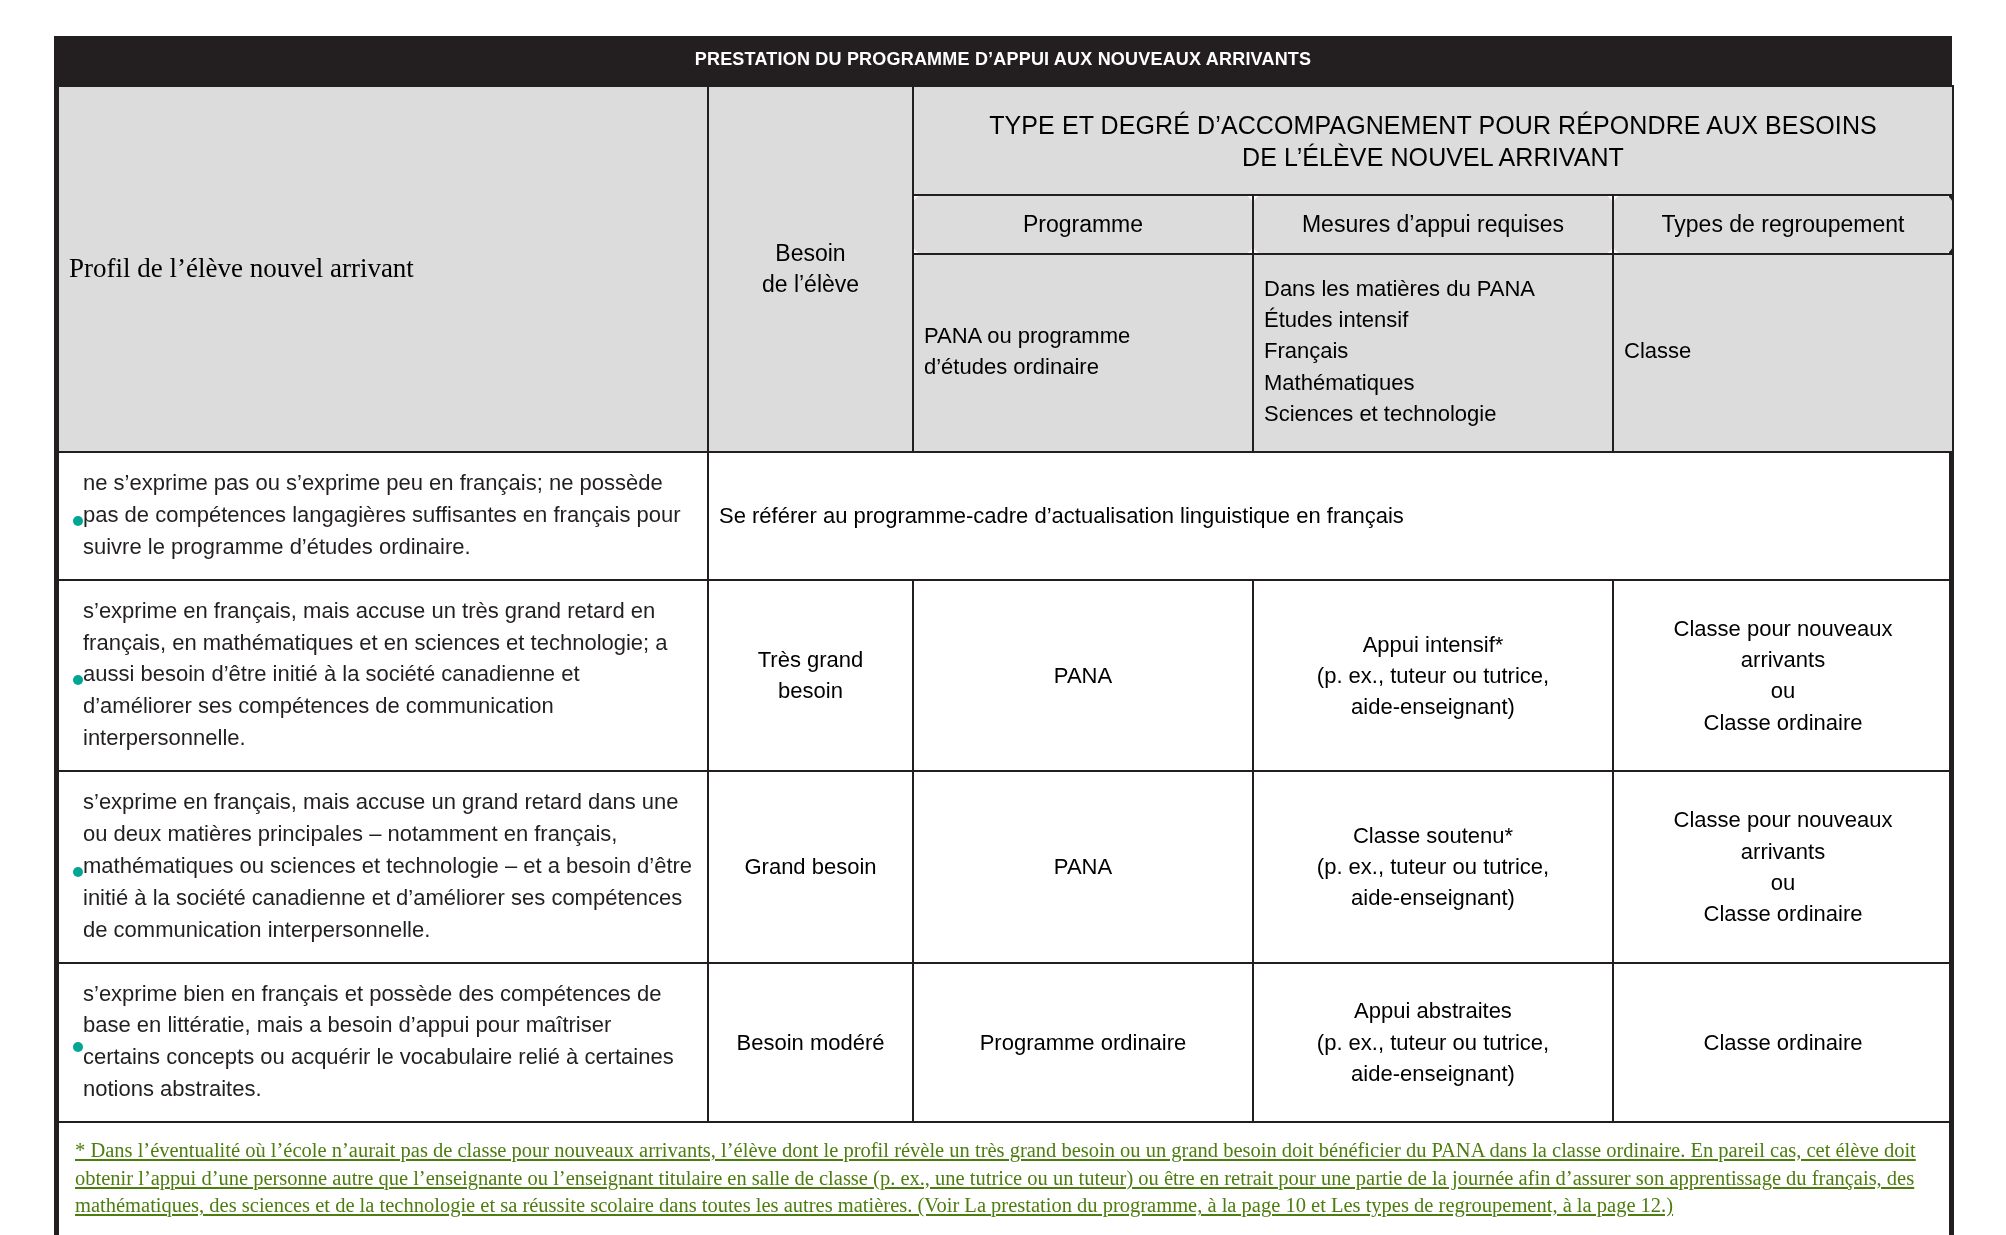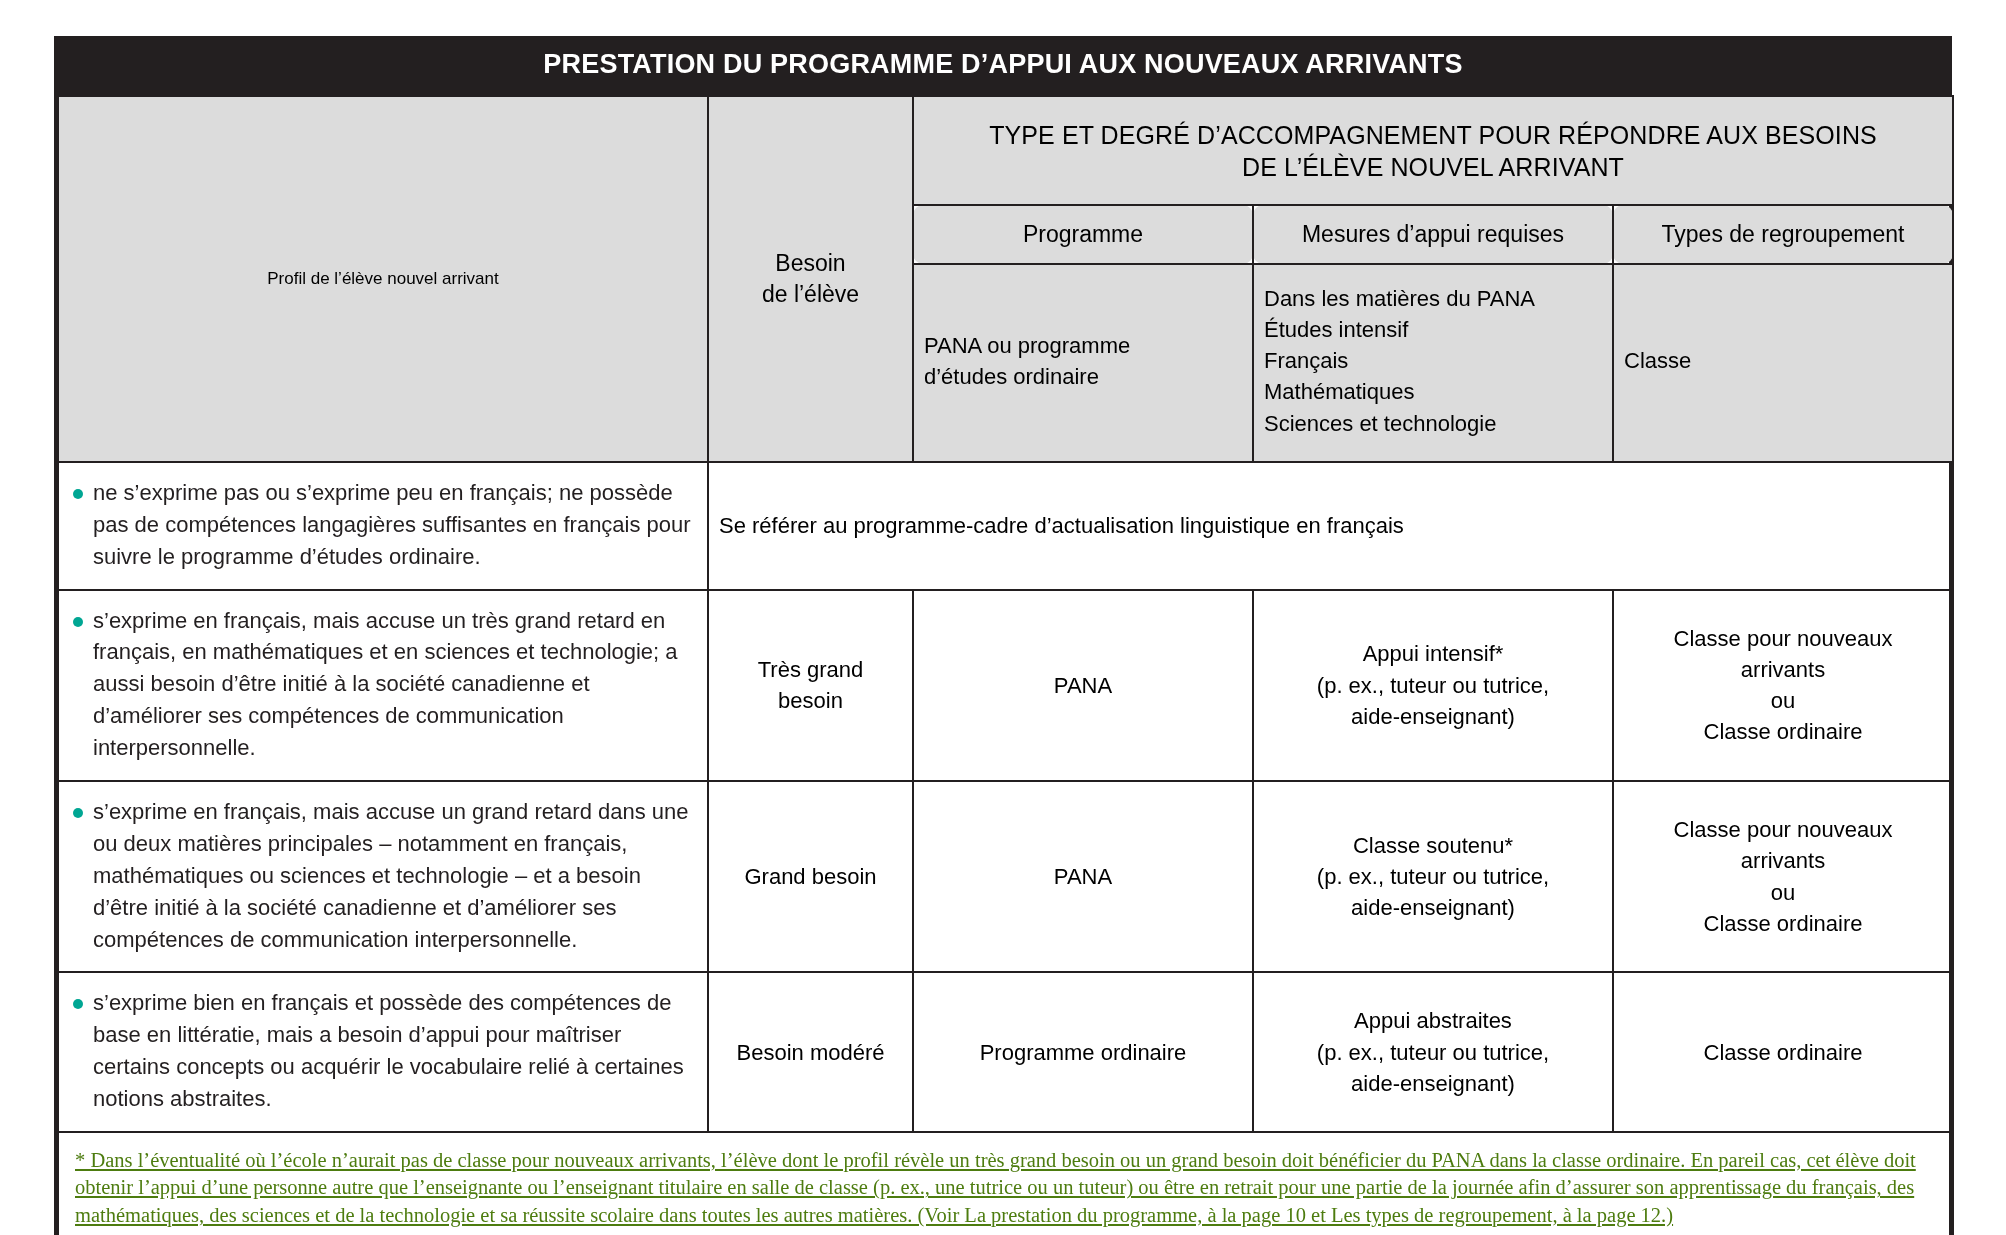--- a/index.html
+++ b/index.html
@@ -23,21 +23,21 @@
     border: 3px solid #231f20;
     border-top: none;
     width: 100%;
   }
 
   
   .title-bar {
     background: #231f20;
     color: #ffffff;
     text-align: center;
-    font-size: 27px;
+    font-size: 18px;
     font-weight: bold;
     letter-spacing: 0.2px;
     padding: 14px 0 15px 0;
     line-height: 1.1;
   }
 
   
   table.grid {
     width: 100%;
     border-collapse: collapse;
@@ -64,23 +64,23 @@
     padding: 22px 10px 20px 10px;
     letter-spacing: 0.1px;
   }
   .hdr-col {
     text-align: center;
     font-size: 23px;
     padding: 15px 8px 15px 8px;
     border-radius: 10px;
   }
   .hdr-profil {
-    text-align: center;
-    font-size: 17px;
+    font-size: 27px;
     padding: 10px;
+    font-family: Liberation Serif, serif;
   }
   .hdr-besoin {
     text-align: center;
     font-size: 23px;
     line-height: 1.35;
     padding: 10px 6px;
   }
   .hdr-detail {
     text-align: left;
     font-size: 22px;
@@ -100,22 +100,22 @@
     font-size: 22px;
     padding: 14px 10px;
     vertical-align: top;
   }
   .cell-profil {
     padding: 14px 14px 16px 14px;
     vertical-align: top;
   }
   .bullet-row {
     display: flex;
-    align-items: flex-start;
-    gap: 10px;
+    align-items: center;
+    gap: 0;
   }
   .bullet-dot {
     flex: 0 0 auto;
     width: 10px;
     height: 10px;
     border-radius: 50%;
     background: #00a693;
     margin-top: 12px;
   }
   .bullet-text {

